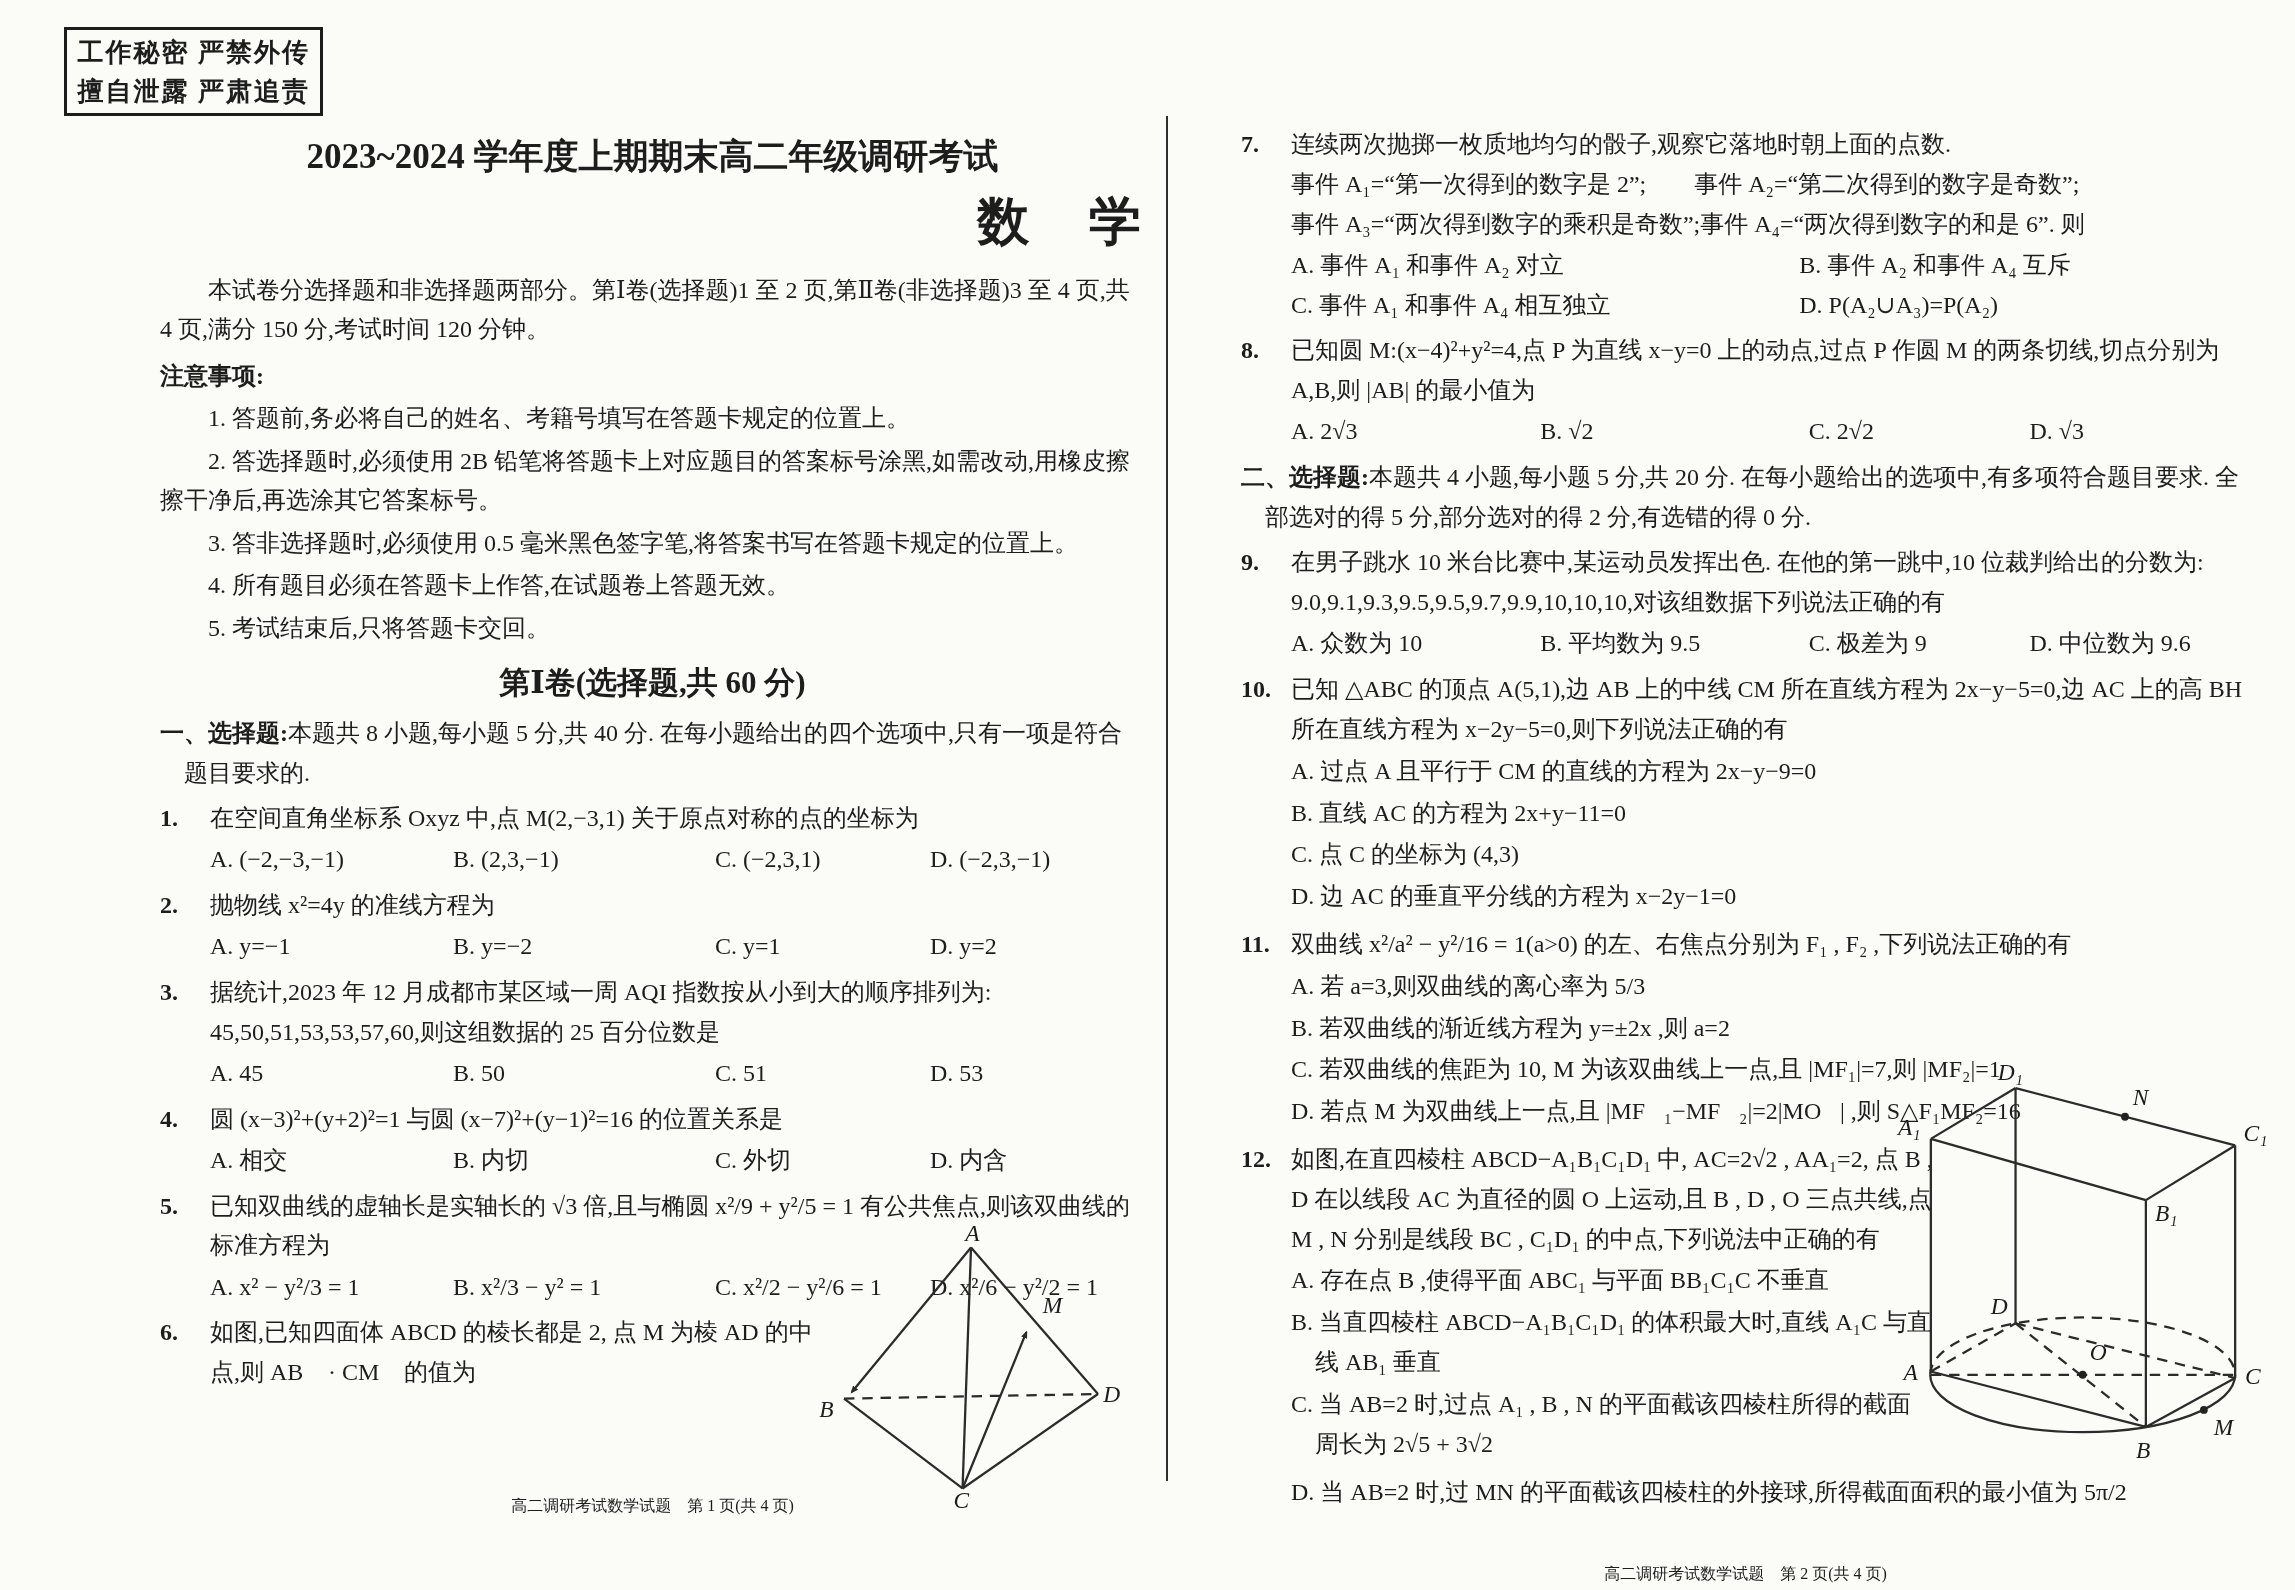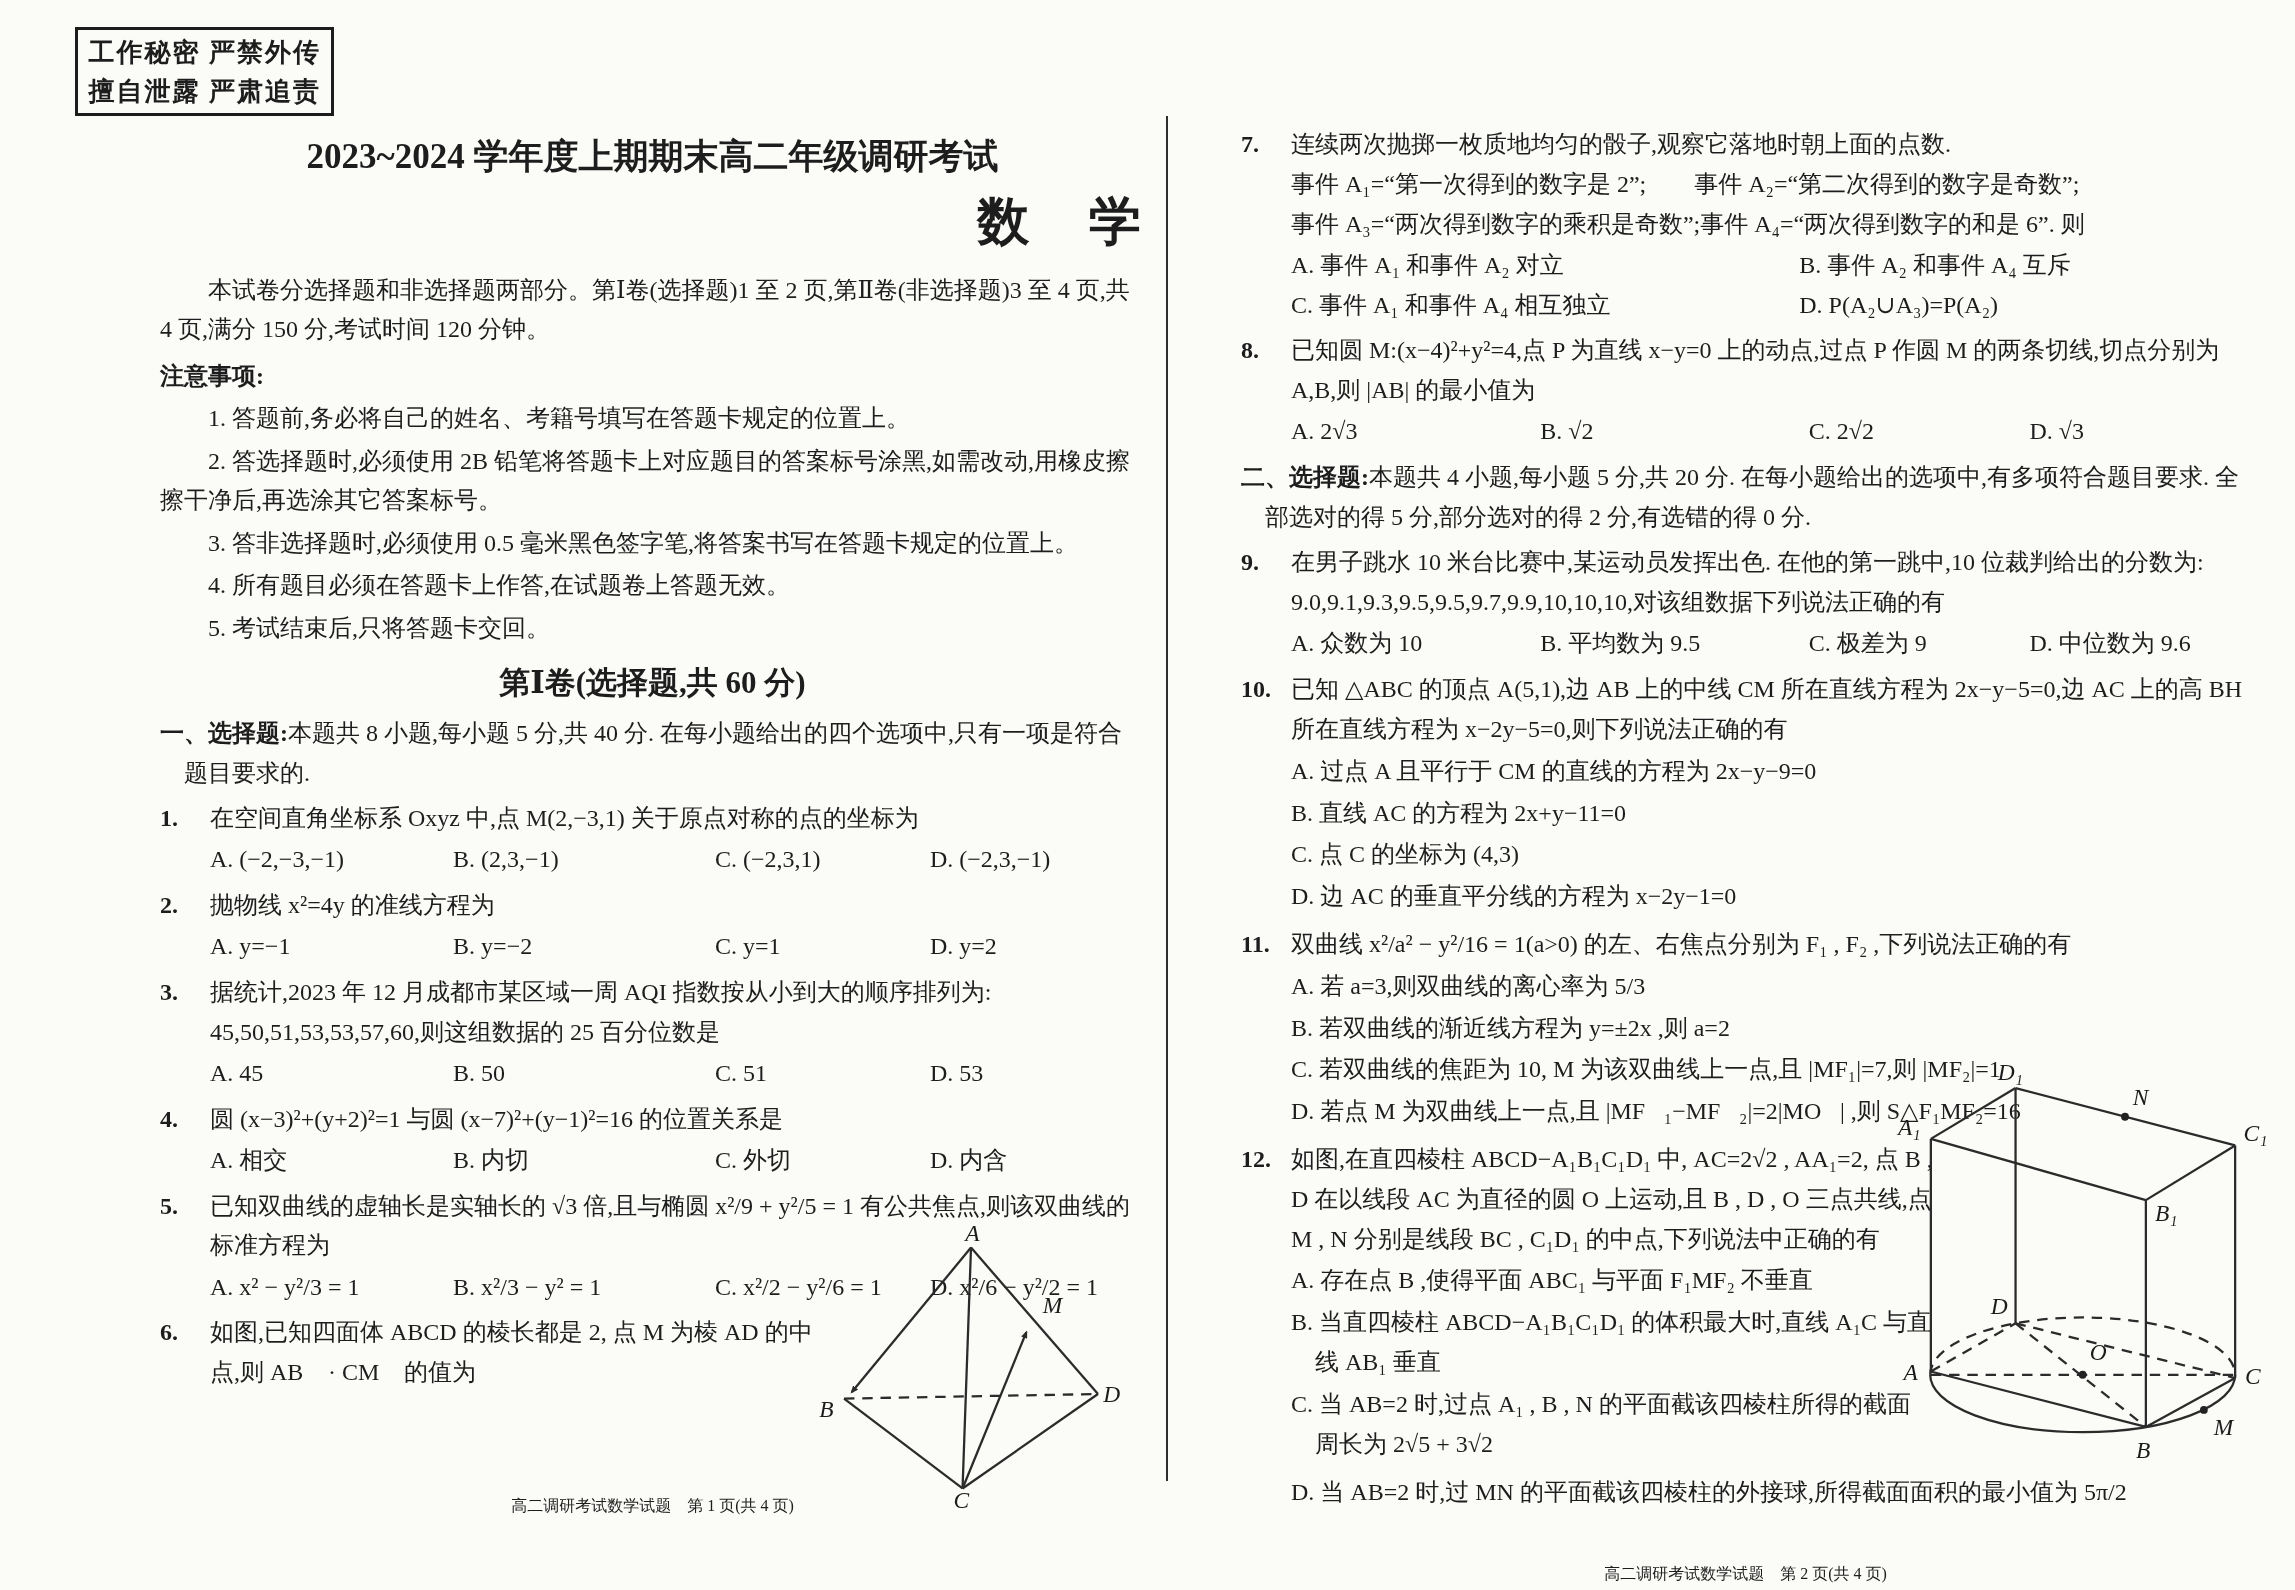--- a/index.html
+++ b/index.html
@@ -10,21 +10,21 @@
     font-family:"Liberation Serif","DejaVu Serif",serif;
     color:#1d1d1d;
     font-size:24px;
     line-height:1.66;
   }
   .page{position:absolute;top:0;}
   .page-left{left:160px;top:134px;width:985px;}
   .page-right{left:1241px;top:119px;width:1009px;}
   .divider{position:absolute;left:1166px;top:116px;width:2px;height:1365px;background:#2e2e2e;}
   .stamp{
-    position:absolute;left:75px;top:27px;
+    position:absolute;left:64px;top:27px;
     border:3.3px solid #1c1c1c;
     padding:2.6px 10.4px;
     font-weight:bold;font-size:26px;line-height:1.5;letter-spacing:2px;
   }
   .title{text-align:center;font-size:35px;font-weight:bold;margin:0 0 9px 0;line-height:1.3;}
   .subject{text-align:right;font-size:52px;font-weight:bold;letter-spacing:3.9px;margin:3.9px 0 17px 0;line-height:1.25;}
   .intro{margin:0 0 6.5px 0;text-indent:2em;}
   .notice-title{font-weight:bold;margin:2.6px 0;}
   .notice{margin:2.6px 0;text-indent:2em;}
   .sec-title{text-align:center;font-size:31px;font-weight:bold;margin:13px 0 9px 0;line-height:1.4;}
@@ -242,21 +242,21 @@
         <div class="opt hang">D. 若点 M 为双曲线上一点,且 |MF⃗₁−MF⃗₂|=2|MO⃗| ,则 S△F₁MF₂=16</div>
       </div>
     </div>
   </div>
 
   <div class="q q12">
     <div class="qn">12.</div>
     <div class="qb">
       <div class="qtext">如图,在直四棱柱 ABCD−A₁B₁C₁D₁ 中, AC=2√2 , AA₁=2, 点 B , D 在以线段 AC 为直径的圆 O 上运动,且 B , D , O 三点共线,点 M , N 分别是线段 BC , C₁D₁ 的中点,下列说法中正确的有</div>
       <div class="optcol">
-        <div class="opt hang">A. 存在点 B ,使得平面 ABC₁ 与平面 F₁MF₂ 不垂直</div>
+        <div class="opt hang">A. 存在点 B ,使得平面 ABC₁ 与平面 BB₁C₁C 不垂直</div>
         <div class="opt hang">B. 当直四棱柱 ABCD−A₁B₁C₁D₁ 的体积最大时,直线 A₁C 与直线 AB₁ 垂直</div>
         <div class="opt hang">C. 当 AB=2 时,过点 A₁ , B , N 的平面截该四棱柱所得的截面周长为 2√5 + 3√2</div>
       </div>
     </div>
   </div>
   <div class="post-opt hang">D. 当 AB=2 时,过 MN 的平面截该四棱柱的外接球,所得截面面积的最小值为 5π/2</div>
 
 </div>
 
 <svg style="left:1880px;top:1062px;font-size:37px" width="391" height="404" viewBox="0 0 600 620">

